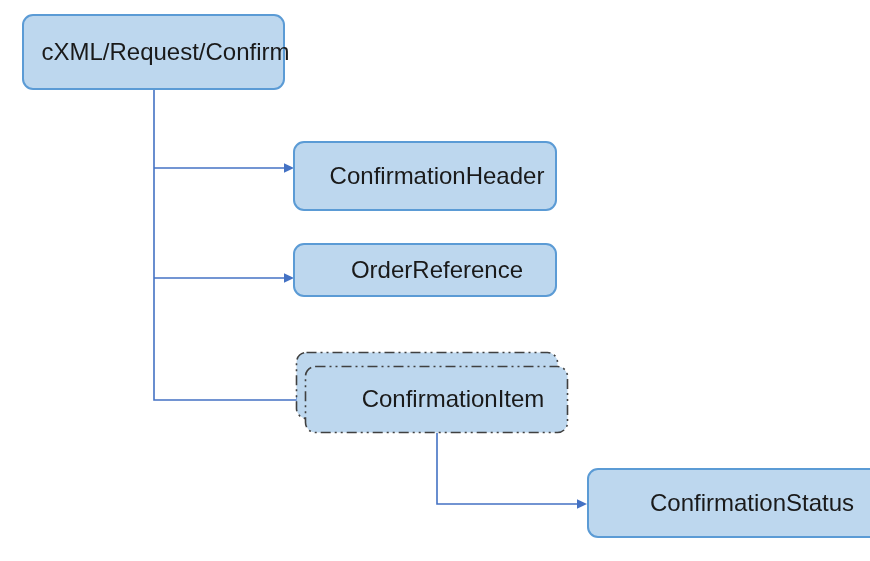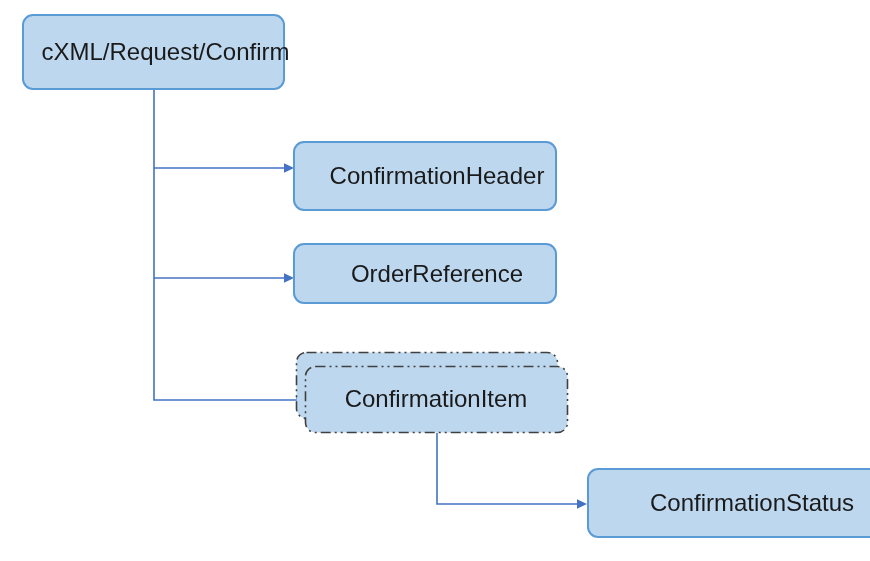--- a/index.html
+++ b/index.html
@@ -33,25 +33,25 @@
     align-items: center;
     justify-content: center;
     text-align: center;
     font-size: 24px;
     line-height: 30px;
     color: #1A1A1A;
     padding-left: 24px;
   }
   .node-root        { left: 22px;  top: 14px;  width: 263px; height: 76px; }
   .node-header      { left: 293px; top: 133px; width: 264px; height: 70px; margin-top: 8px; }
-  .node-orderref    { left: 293px; top: 243px; width: 264px; height: 61px; }
+  .node-orderref    { left: 293px; top: 243px; width: 264px; height: 54px; }
   .node-status      { left: 587px; top: 468px; width: 306px; height: 70px; }
   .item-label {
     position: absolute;
-    left: 305px; top: 366px; width: 262px; height: 66px;
+    left: 322px; top: 366px; width: 262px; height: 66px;
     display: flex;
     align-items: center;
     justify-content: center;
     text-align: center;
     font-size: 24px;
     color: #1A1A1A;
     background: transparent;
   }
 </style>
 </head>

